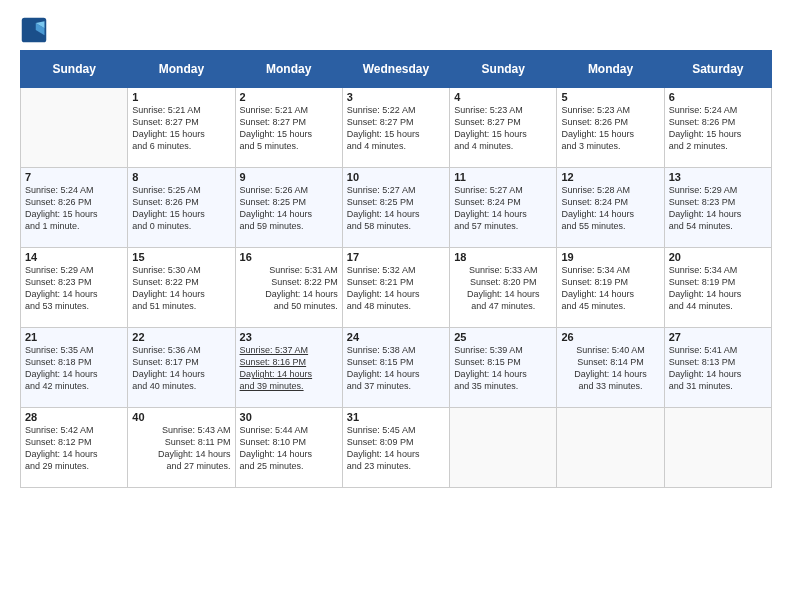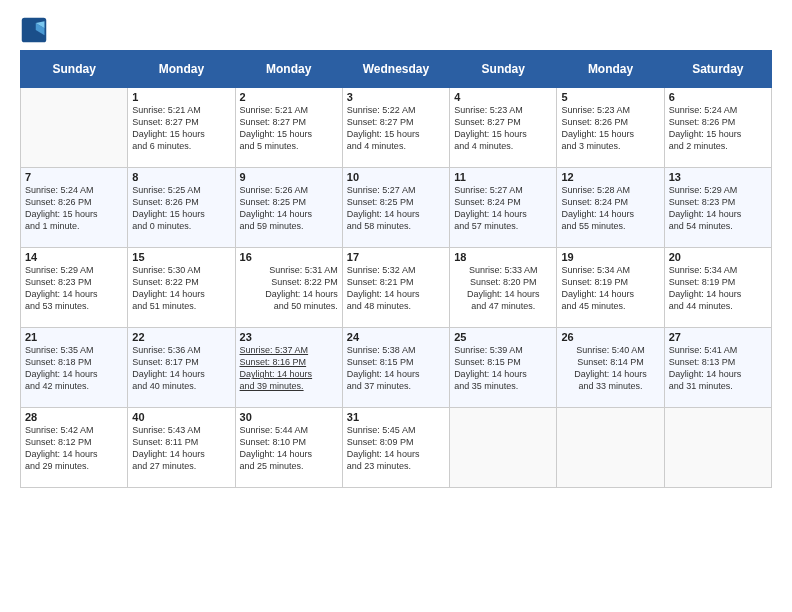--- a/index.html
+++ b/index.html
@@ -329,21 +329,21 @@
         <tr>
           <td>
             <span class="day-num">28</span>
             <div class="day-info" style="white-space: pre-line;">Sunrise: 5:42 AM
 Sunset: 8:12 PM
 Daylight: 14 hours
 and 29 minutes.</div>
           </td>
           <td>
             <span class="day-num">40</span>
-            <div class="day-info" style="white-space: pre-line;">Sunrise: 5:43 AM
+            <div class="day-info" style="white-space: pre-line; text-align: right;">Sunrise: 5:43 AM
 Sunset: 8:11 PM
 Daylight: 14 hours
 and 27 minutes.</div>
           </td>
           <td>
             <span class="day-num">30</span>
             <div class="day-info" style="white-space: pre-line;">Sunrise: 5:44 AM
 Sunset: 8:10 PM
 Daylight: 14 hours
 and 25 minutes.</div>

